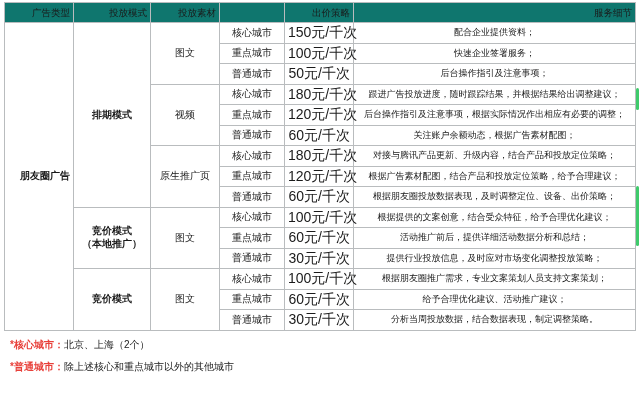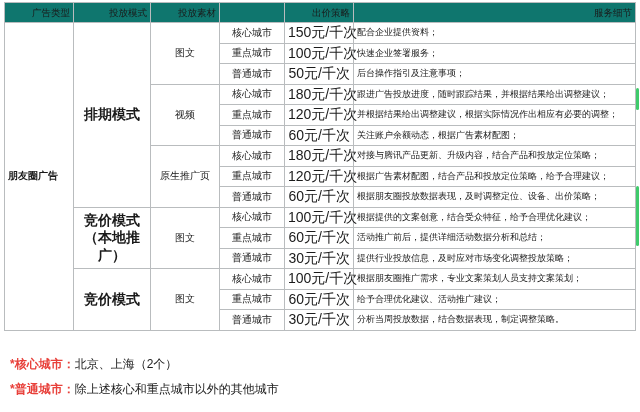--- a/index.html
+++ b/index.html
@@ -34,55 +34,55 @@
     color: #1a1a1a;
   }
   thead th {
     background: #0f766e;
     font-weight: normal;
     text-align: right;
     height: 17px;
     font-size: 9.5px;
   }
   td.vert {
-    text-align: left;
+    text-align: right;
     font-weight: bold;
     font-size: 10px;
   }
   td.modename {
     text-align: center;
     font-weight: bold;
-    font-size: 14px;
+    font-size: 10px;
     line-height: 1.4;
   }
   td.material {
     text-align: center;
     font-size: 10px;
   }
   td.city {
     text-align: center;
     font-size: 10px;
     white-space: nowrap;
   }
   td.price {
     text-align: right;
     font-size: 14px;
     white-space: nowrap;
   }
   td.detail {
-    text-align: left;
+    text-align: center;
     font-size: 9px;
     padding-left: 5px;
   }
   tbody tr {
     height: 17px;
   }
   .notes {
-    margin: 24px 0 0 6px;
-    font-size: 12px;
+    margin: 6px 0 0 6px;
+    font-size: 10px;
     line-height: 1.55;
     color: #1a1a1a;
   }
   .note {
     margin-bottom: 7px;
   }
   .note .tag {
     color: #e8403a;
     font-weight: bold;
   }
@@ -144,21 +144,21 @@
 
       <tr>
         <td class="material" rowspan="3">视频</td>
         <td class="city">核心城市</td>
         <td class="price">180元/千次</td>
         <td class="detail">跟进广告投放进度，随时跟踪结果，并根据结果给出调整建议；</td>
       </tr>
       <tr>
         <td class="city">重点城市</td>
         <td class="price">120元/千次</td>
-        <td class="detail">并根据结果给出调整建议，根据实际情况作出相应有必要的调整；</td>
+        <td class="detail">后台操作指引及注意事项，根据实际情况作出相应有必要的调整；</td>
       </tr>
       <tr>
         <td class="city">普通城市</td>
         <td class="price">60元/千次</td>
         <td class="detail">关注账户余额动态，根据广告素材配图；</td>
       </tr>
 
       <tr>
         <td class="material" rowspan="3">原生推广页</td>
         <td class="city">核心城市</td>

